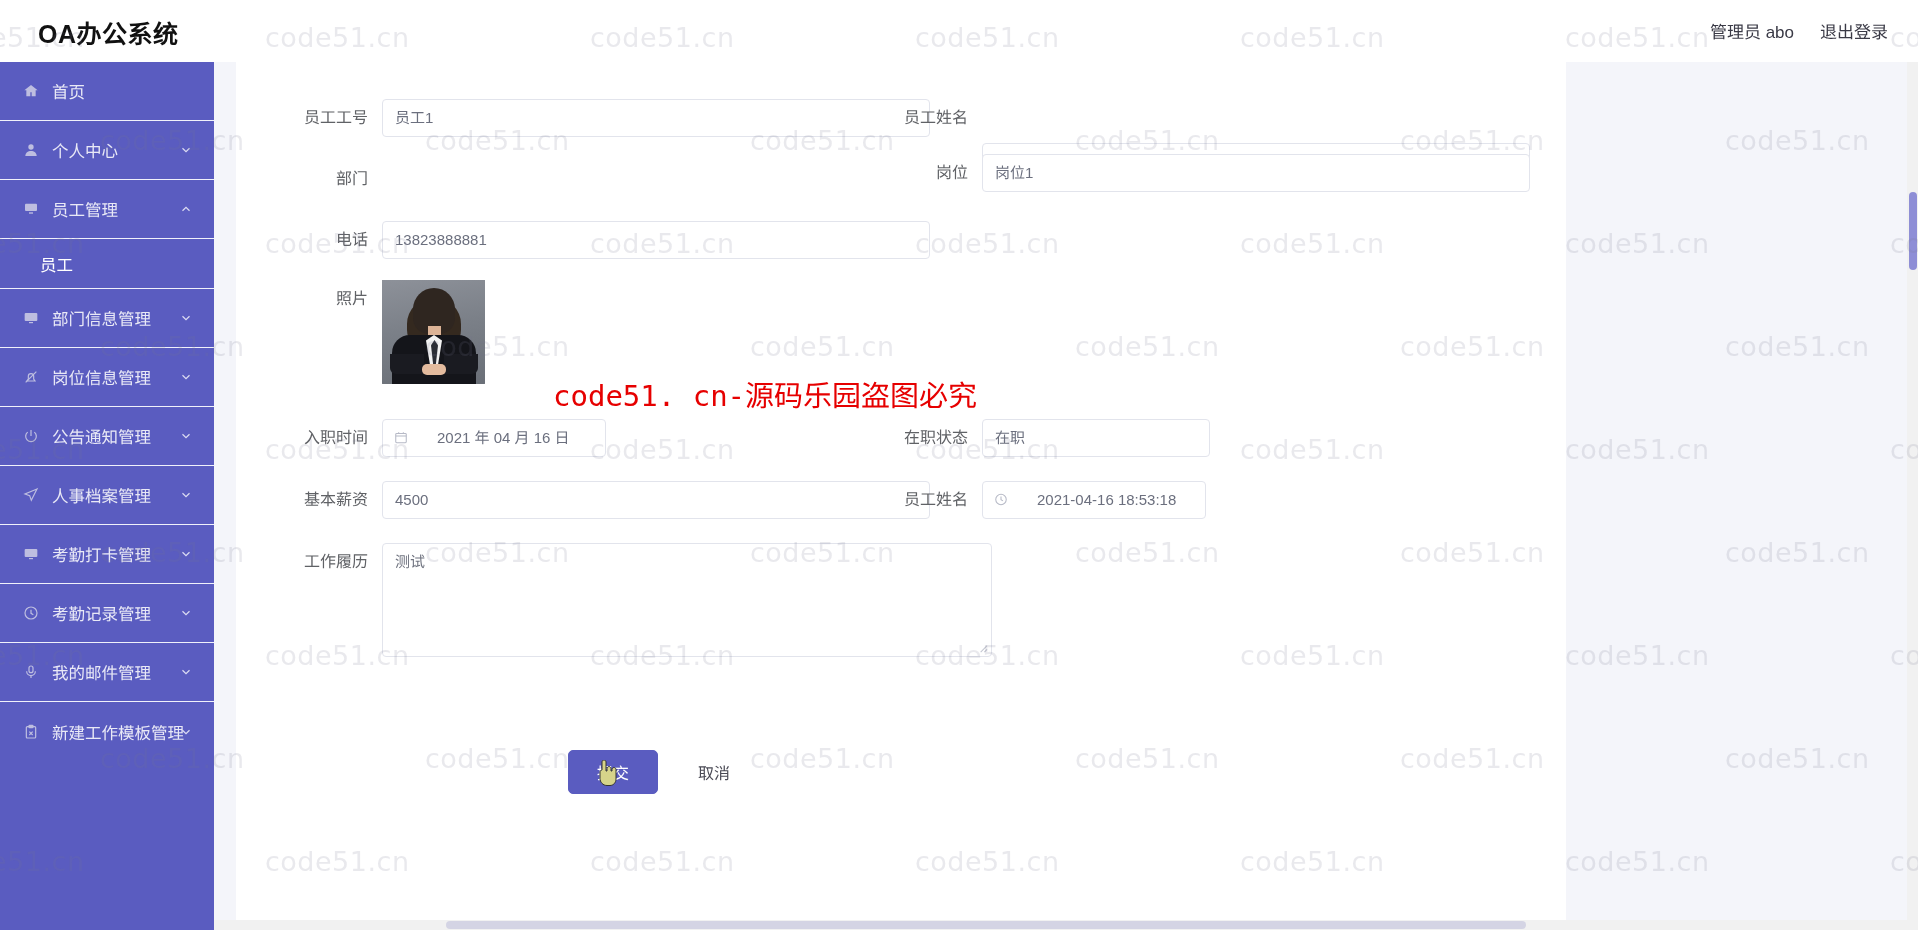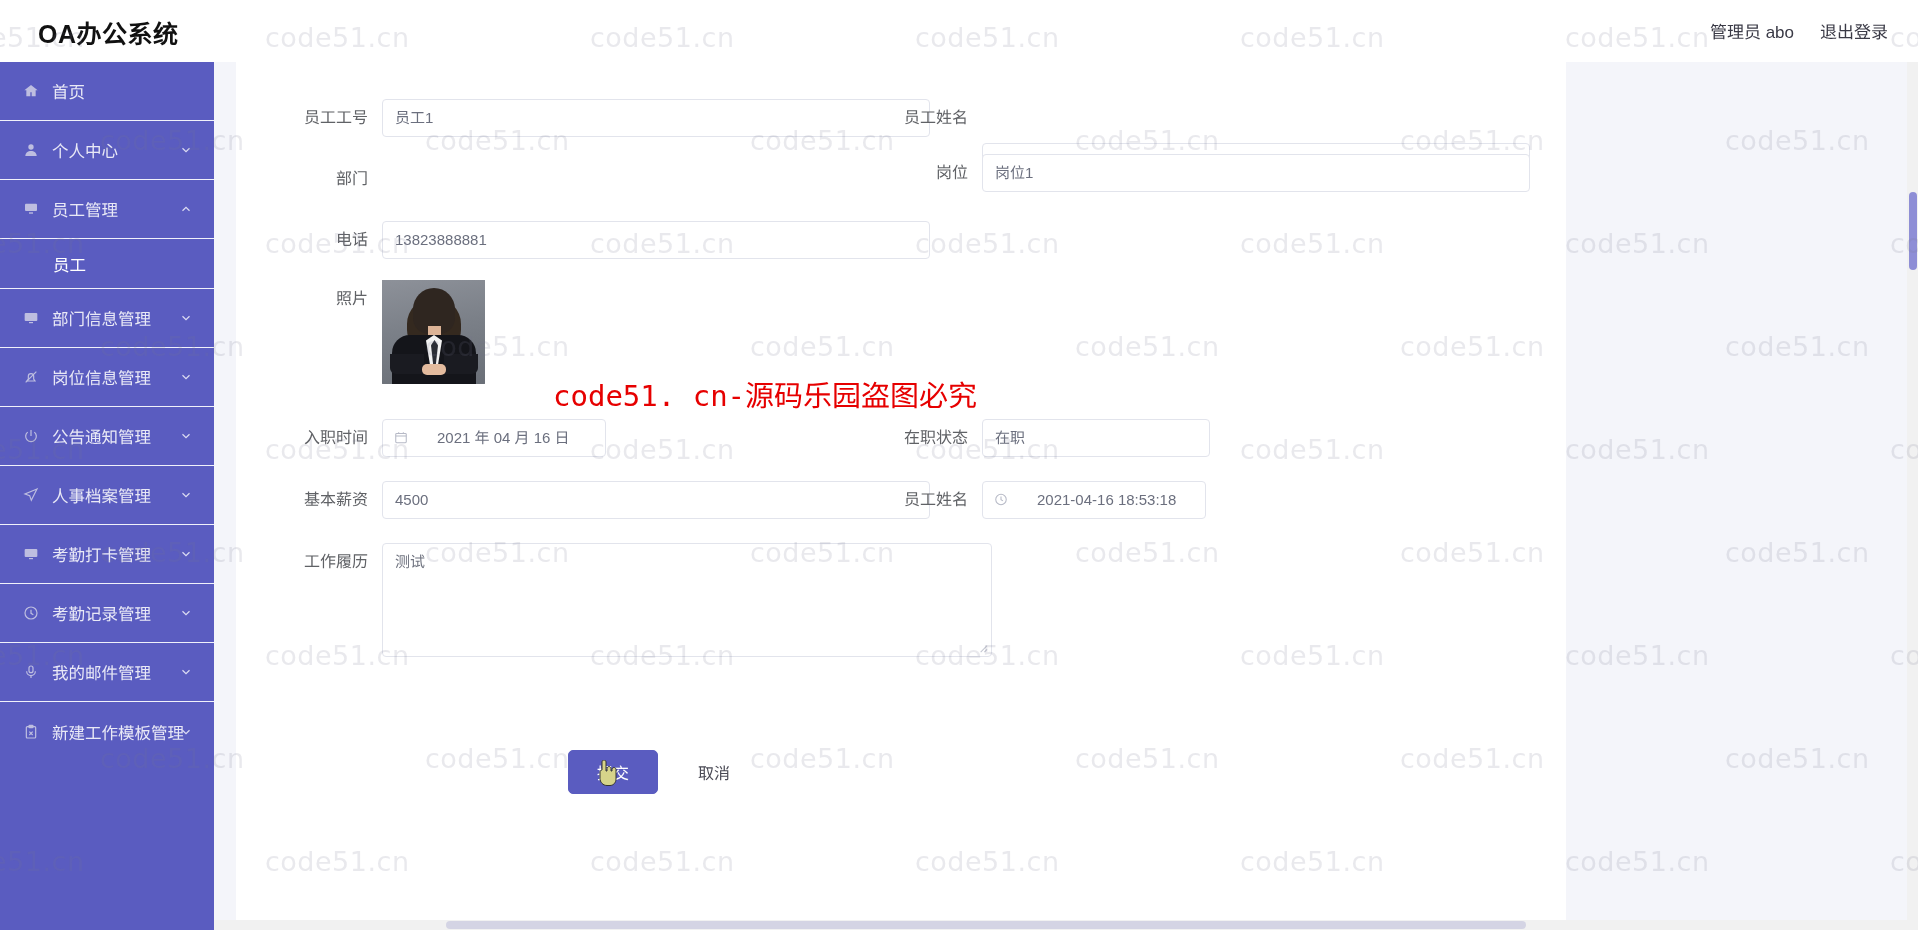--- a/index.html
+++ b/index.html
@@ -50,21 +50,21 @@
     display: flex; align-items: center;
     padding-left: 20px;
     color: #e9e9f6;
     font-size: 16.5px;
     border-bottom: 1px solid #f0f1fb;
     cursor: pointer;
     white-space: nowrap;
   }
   .nav-item.nosep { border-bottom: none; }
   .nav-item.sub {
-    padding-left: 53px;
+    padding-left: 40px;
     height: 50px;
     font-size: 16.5px;
     border-bottom: 1px solid #f0f1fb;
     color: #ffffff;
   }
   .nav-item .ico {
     width: 22px; margin-right: 10px;
     display: inline-flex; align-items: center; justify-content: center;
     color: #c9c9e4;
     font-size: 15px;

